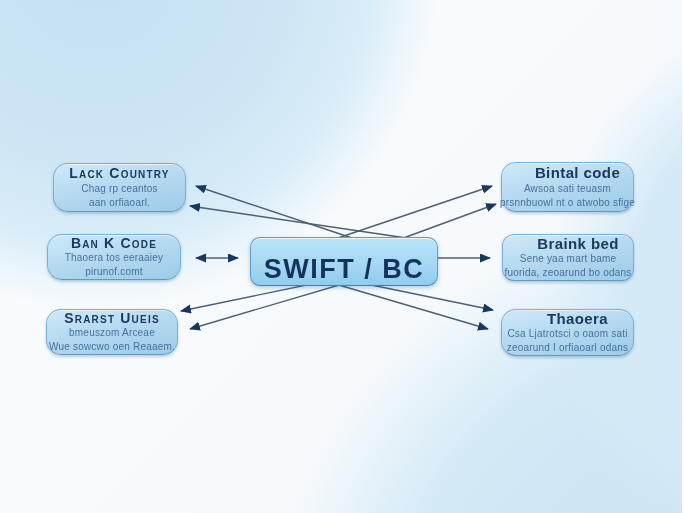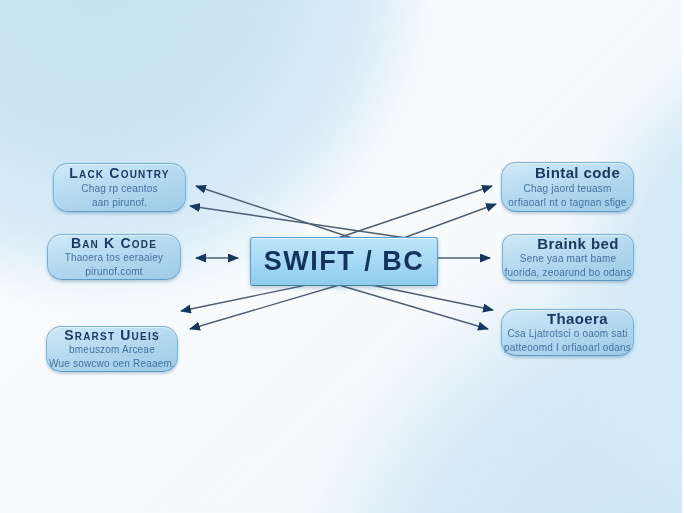--- a/index.html
+++ b/index.html
@@ -33,34 +33,34 @@
     color:#1c3a60;font-weight:bold;font-size:14px;letter-spacing:.6px;line-height:1.15;
     white-space:nowrap;
   }
   .sc .ntitle{font-variant:small-caps;letter-spacing:1.2px;}
   .rt .ntitle{font-size:15px;font-weight:bold;letter-spacing:.4px;margin-left:20px;}
   .nsub{
     color:#44719f;font-size:10px;line-height:1.4;letter-spacing:.2px;white-space:nowrap;
   }
   .center-node{
     position:absolute;
-    border-radius:3px;
+    border-radius:10px;
     background:linear-gradient(180deg,#bce5f9 0%,#a5d8f3 55%,#8fccee 100%);
     border:1.5px solid #58a0c9;
     border-bottom-color:#46819f;
     box-shadow:0 2px 4px rgba(35,88,130,.3), inset 0 1px 0 rgba(255,255,255,.6);
-    display:flex;justify-content:center;align-items:center;
+    display:flex;justify-content:center;align-items:flex-end;
   }
   .center-label{
     color:#14335c;font-weight:bold;font-size:27px;letter-spacing:1.5px;white-space:nowrap;
   }
   
   .pos-tl{left:53px;top:163px;width:133px;height:49px;}
   .pos-ml{left:47px;top:234px;width:134px;height:46px;}
-  .pos-bl{left:46px;top:326px;width:132px;height:46px;}
+  .pos-bl{left:46px;top:309px;width:132px;height:46px;}
   .pos-tr{left:501px;top:162px;width:133px;height:50px;}
   .pos-mr{left:502px;top:234px;width:132px;height:47px;border-radius:12px;}
   .pos-br{left:501px;top:309px;width:133px;height:47px;}
   .pos-c {left:250px;top:237px;width:186px;height:47px;}
 </style>
 </head>
 <body>
 
 <div class="stage">
 
@@ -83,50 +83,50 @@
       <path d="M352,281 L493,310" marker-end="url(#ah)"></path>
       <path d="M332,283 L488,329" marker-end="url(#ah)"></path>
       <path d="M196,258 L238,258" marker-start="url(#ahs)" marker-end="url(#ah)"></path>
       <path d="M438,258 L490,258" marker-end="url(#ah)"></path>
     </g>
   </svg>
 
   <div class="node sc pos-tl">
     <div class="ntitle">Lack Country</div>
     <div class="nsub">Chag rp ceantos</div>
-    <div class="nsub">aan pirunof.</div>
+    <div class="nsub">aan orfiaoarl.</div>
   </div>
 
   <div class="node sc pos-ml">
     <div class="ntitle">Ban K Code</div>
     <div class="nsub">Thaoera tos eeraaiey</div>
     <div class="nsub">pirunof.comt</div>
   </div>
 
   <div class="node sc pos-bl">
     <div class="ntitle">Srarst Uueis</div>
     <div class="nsub">bmeuszom Arceae</div>
     <div class="nsub">Wue sowcwo oen Reaaem.</div>
   </div>
 
   <div class="node rt pos-tr">
     <div class="ntitle">Bintal code</div>
-    <div class="nsub">Chag jaord teuasm</div>
-    <div class="nsub">orfiaoarl nt o tagnan sfige</div>
+    <div class="nsub">Awsoa sati teuasm</div>
+    <div class="nsub">prsnnbuowl nt o atwobo sfige</div>
   </div>
 
   <div class="node rt pos-mr">
     <div class="ntitle">Braink bed</div>
     <div class="nsub">Sene yaa mart bame</div>
     <div class="nsub">fuorida, zeoarund bo odans</div>
   </div>
 
   <div class="node rt pos-br">
     <div class="ntitle">Thaoera</div>
     <div class="nsub">Csa Ljatrotsci o oaom sati</div>
-    <div class="nsub">patteoomd I orfiaoarl odans</div>
+    <div class="nsub">zeoarund I orfiaoarl odans</div>
   </div>
 
   <div class="center-node pos-c">
     <span class="center-label">SWIFT / BC</span>
   </div>
 
 </div>
 
 </body></html>

